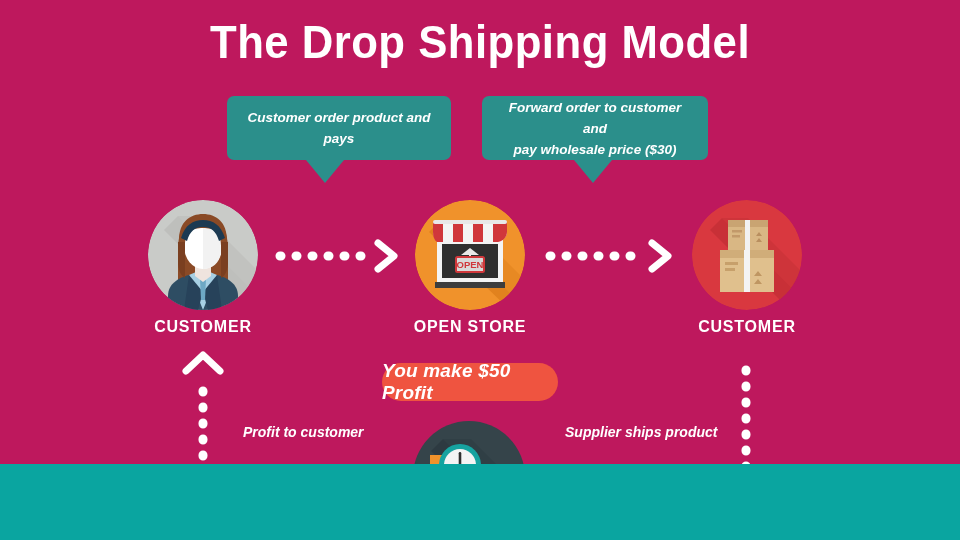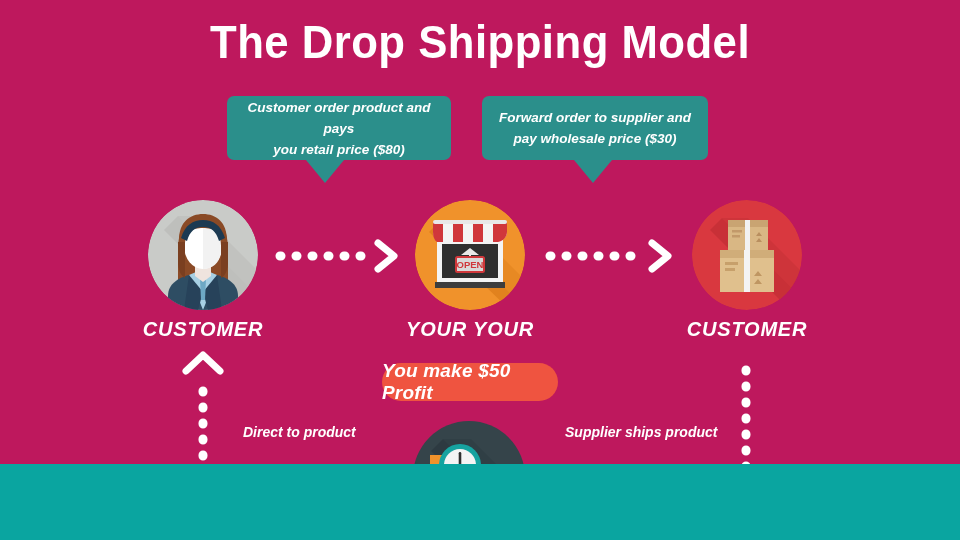--- a/index.html
+++ b/index.html
@@ -65,23 +65,22 @@
     border-radius: 50%;
     overflow: hidden;
   }
   .node-label {
     position: absolute;
     top: 118px;
     width: 220px;
     left: -55px;
     text-align: center;
     color: #ffffff;
-    font-size: 20px;
-    font-weight: bold;
-    font-style: italic;
+    font-size: 16px;
+    font-weight: bold;
     letter-spacing: 0.8px;
     white-space: nowrap;
   }
 
   
   #profit-badge {
     position: absolute;
     left: 382px; top: 363px;
     width: 176px; height: 38px;
     background: #ef5440;
@@ -124,28 +123,27 @@
 </head>
 <body>
 
 <div id="stage">
 
   <div id="title">The Drop Shipping Model</div>
 
   <div class="callout" style="left:227px; top:96px; width:224px; height:64px;">
     <div>
       <div>Customer order product and pays</div>
-      <div>you retail price ($80)</div>
     </div>
   </div>
   <div class="callout-tail" style="left:306px; top:160px;"></div>
 
   <div class="callout" style="left:482px; top:96px; width:226px; height:64px;">
     <div>
-      <div>Forward order to supplier and</div>
+      <div>Forward order to customer and</div>
       <div>pay wholesale price ($30)</div>
     </div>
   </div>
   <div class="callout-tail" style="left:574px; top:160px;"></div>
 
   <div class="node" style="left:148px; top:200px;">
     <div class="node-circle">
       <svg width="110" height="110" viewBox="0 0 110 110">
         <circle cx="55" cy="55" r="55" fill="#c9cbc8"></circle>
 
@@ -197,21 +195,21 @@
           <path d="M78 22 L92 22 L92 32 C92 37 88 41 83 42 L78 42 Z" fill="#d0373b"></path>
         </g>
         <rect x="18" y="20" width="74" height="4" rx="2" fill="#e8e8e8"></rect>
 
         <path d="M55 48 L64 55 L46 55 Z" fill="#e9e9e9"></path>
         <rect x="54" y="52" width="2" height="6" fill="#e9e9e9"></rect>
         <rect x="41" y="57" width="28" height="15" rx="1.5" fill="#d9d9d9" stroke="#d0373b" stroke-width="2"></rect>
         <text x="55" y="68" font-family="Liberation Sans, sans-serif" font-size="9.5" font-weight="bold" fill="#d0373b" text-anchor="middle">OPEN</text>
       </svg>
     </div>
-    <div class="node-label">YOUR YOUR</div>
+    <div class="node-label">OPEN STORE</div>
   </div>
 
   <div class="node" style="left:692px; top:200px;">
     <div class="node-circle">
       <svg width="110" height="110" viewBox="0 0 110 110">
         <circle cx="55" cy="55" r="55" fill="#d9383f"></circle>
         <path d="M30 18 L110 98 L110 110 L98 110 L18 30 Z" fill="#c42f36" opacity="0.85"></path>
         <path d="M30 18 L56 18 L110 72 L110 98 Z" fill="#c42f36" opacity="0.5"></path>
 
         <rect x="36" y="20" width="40" height="32" fill="#d9b784"></rect>
@@ -254,21 +252,21 @@
 
       <circle cx="47" cy="44" r="21" fill="#16a3a0"></circle>
       <circle cx="47" cy="44" r="16" fill="#f4f4f4"></circle>
       <rect x="45.7" y="31" width="2.6" height="14" rx="1.3" fill="#2f2f2f"></rect>
       <rect x="46" y="43" width="14" height="2.6" rx="1.3" fill="#2f2f2f"></rect>
     </svg>
   </div>
 
   <div id="profit-badge">You make $50 Profit</div>
 
-  <div class="flow-label" style="left:243px; top:424px;">Direct to product</div>
+  <div class="flow-label" style="left:243px; top:424px;">Profit to customer</div>
   <div class="flow-label" style="left:565px; top:424px;">Supplier ships product</div>
 
   <svg class="svg-layer" viewBox="0 0 960 540">
 
     <g>
       <line x1="280" y1="256" x2="368" y2="256" stroke="#ffffff" stroke-width="9" stroke-linecap="round" stroke-dasharray="1 15"></line>
       <polyline points="378,243 394,256 378,269" fill="none" stroke="#ffffff" stroke-width="7" stroke-linecap="round" stroke-linejoin="round"></polyline>
     </g>
 
     <g>

